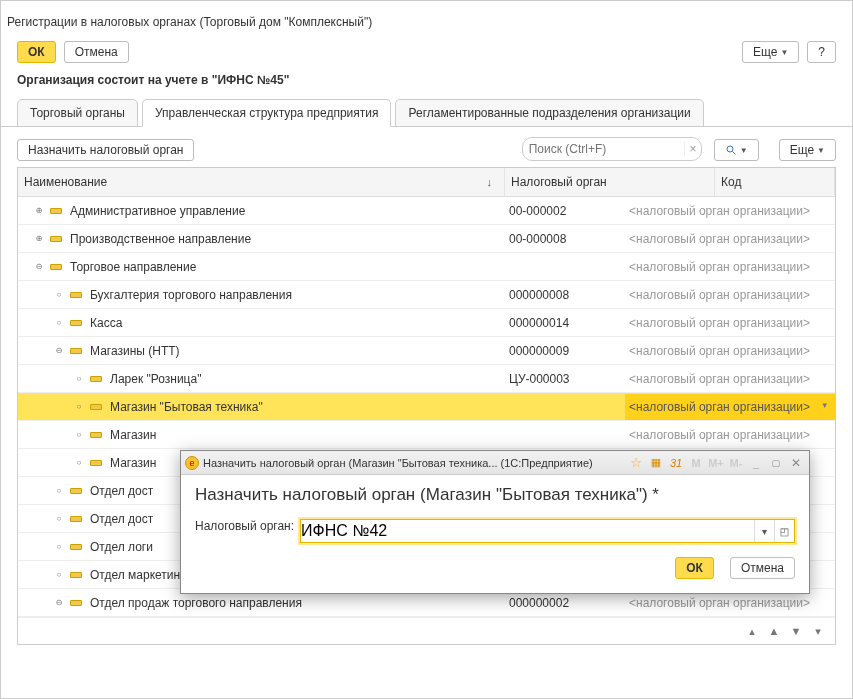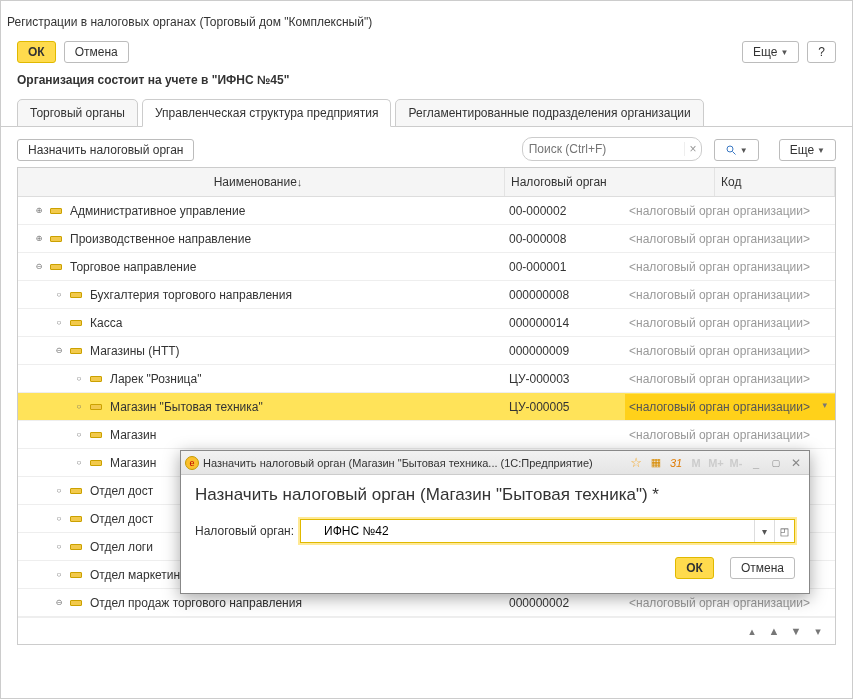--- a/index.html
+++ b/index.html
@@ -111,21 +111,21 @@
     display: flex;
     background: #f5f5f5;
     border-bottom: 1px solid #ddd;
   }
   .th {
     padding: 7px 6px;
     border-right: 1px solid #e3e3e3;
     font-size: 12px;
     color: #333;
   }
-  .th.sort { display: flex; align-items: center; justify-content: center; }
+  .th.sort { display: flex; align-items: center; justify-content: space-between; }
   .col-name { flex: 1; }
   .col-code { width: 120px; }
   .col-tax { width: 210px; }
   .tbody { }
   .tr {
     display: flex;
     align-items: center;
     border-bottom: 1px solid #eee;
     min-height: 28px;
   }
@@ -184,27 +184,27 @@
     background:#fbc02d;border:1px solid #c49a00;margin-right:4px;
     display:flex;align-items:center;justify-content:center;font-size:9px;color:#b00;
   }
   .dialog-titlebar .grow{flex:1; white-space:nowrap; overflow:hidden; text-overflow:ellipsis;}
   .tb-icon {
     width:18px;height:18px;font-size:11px;color:#888;display:inline-flex;
     align-items:center;justify-content:center;cursor:pointer; margin-left:2px;
   }
   .dialog-body { padding: 10px 14px 14px 14px; }
   .dialog-heading { font-size: 17px; color:#333; margin-bottom: 14px; }
-  .field-row { display:flex; align-items:center; gap:6px; margin-bottom: 14px;}
+  .field-row { display:flex; align-items:flex-start; gap:6px; margin-bottom: 14px;}
   .field-row label{ white-space:nowrap; }
   .combo {
     flex:1; display:flex; border:1px solid #e0b900; height:24px;
     box-shadow: 0 0 0 2px rgba(255,219,77,.6);
   }
-  .combo input{ flex:1; border:none; padding:0 23px; font-size:12px; outline:none;}
+  .combo input{ flex:1; border:none; padding:0 0; font-size:16px; outline:none;}
   .combo .cbtn{ width:20px; border-left:1px solid #ddd; display:flex; align-items:center; justify-content:center; font-size:10px; color:#555; cursor:pointer;}
   .dialog-actions{ display:flex; justify-content:flex-end; gap:8px;}
   .mag-icon svg{display:block}
   .star-icon{color:#f5a623;font-size:13px;}
   .cal-icon{color:#e07a00;font-style:italic;}
   .grid-icon{color:#d88b00;}
   .m-icon{color:#ccc;font-weight:bold;font-size:11px;}
   .win-min{font-weight:bold;}
   .win-max{font-size:9px;}
   .win-close{font-size:12px;}
@@ -285,21 +285,20 @@
           <div class="td col-code">00-000008</div>
           <div class="td col-tax">&lt;налоговый орган организации&gt;</div>
         </div>
         <div class="tr">
           <div class="td col-name">
             <span class="indent pad0"></span>
             <span class="expander">⊖</span>
             <span class="node-icon"></span>
             <span>Торговое направление</span>
           </div>
-          <div class="td col-code">00-000001</div>
           <div class="td col-tax">&lt;налоговый орган организации&gt;</div>
         </div>
         <div class="tr">
           <div class="td col-name">
             <span class="indent pad1"></span>
             <span class="expander">○</span>
             <span class="node-icon"></span>
             <span>Бухгалтерия торгового направления</span>
           </div>
           <div class="td col-code">000000008</div>
@@ -335,21 +334,20 @@
           <div class="td col-code">ЦУ-000003</div>
           <div class="td col-tax">&lt;налоговый орган организации&gt;</div>
         </div>
         <div class="tr selected">
           <div class="td col-name">
             <span class="indent pad2"></span>
             <span class="expander">○</span>
             <span class="node-icon"></span>
             <span>Магазин "Бытовая техника"</span>
           </div>
-          <div class="td col-code">ЦУ-000005</div>
           <div class="td col-tax dd">&lt;налоговый орган организации&gt;</div>
         </div>
         <div class="tr">
           <div class="td col-name">
             <span class="indent pad2"></span>
             <span class="expander">○</span>
             <span class="node-icon"></span>
             <span>Магазин</span>
           </div>
           <div class="td col-code"></div>

